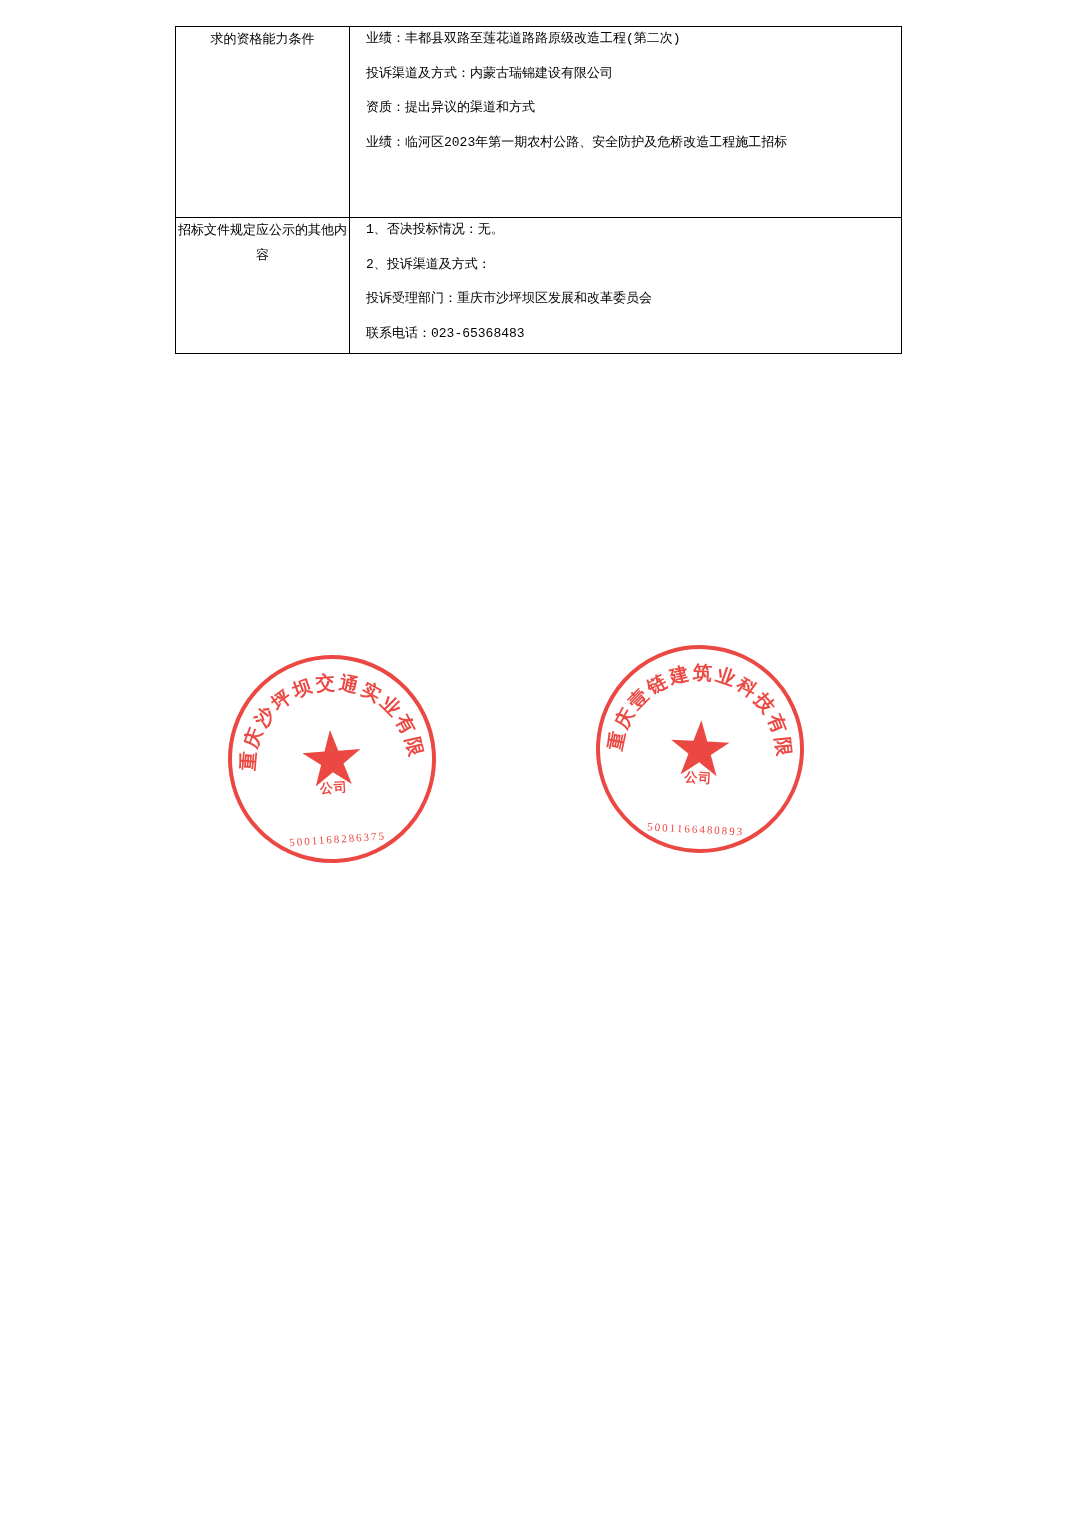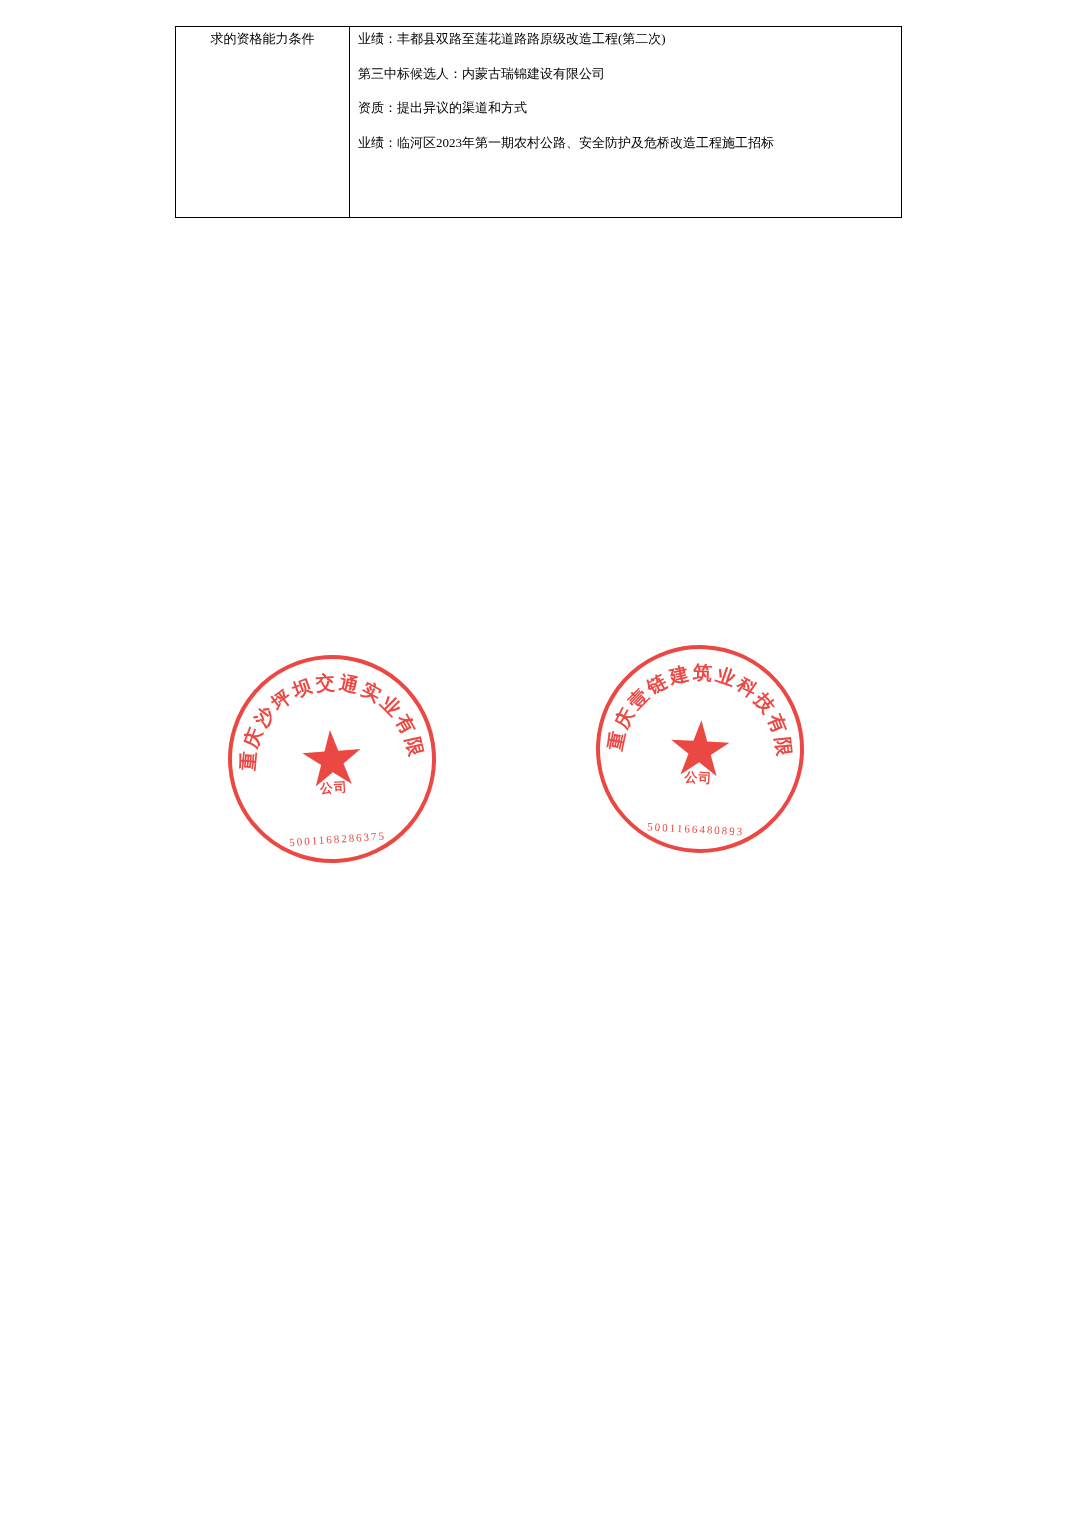--- a/index.html
+++ b/index.html
@@ -41,21 +41,22 @@
     padding: 8px 10px;
     font-size: 13.5px;
     line-height: 1.75;
   }
   td.content-cell {
     padding: 12px 12px 12px 14px;
     font-size: 12.5px;
     line-height: 2.0;
   }
   .para {
-    margin: 0 0 10px 8px;
+    margin: 0 0 10px 16px;
+    font-family: Liberation Mono, monospace;
   }
   .para:last-child {
     margin-bottom: 0;
   }
   .underline {
     text-decoration: underline;
   }
   
   td.label-top {
     vertical-align: top;
@@ -146,26 +147,35 @@
     <colgroup>
       <col style="width:174px">
       <col style="width:552px">
     </colgroup>
     <tbody>
       <tr>
         <td class="label-cell label-top">求的资格能力条件</td>
         <td class="content-cell" style="height:190px;">
           <p class="para">业绩：丰都县双路至莲花道路路原级改造工程(第二次)</p>
           <p class="para"></p>
-          <p class="para">第三中标候选人：内蒙古瑞锦建设有限公司</p>
+          <p class="para">投诉渠道及方式：内蒙古瑞锦建设有限公司</p>
           <p class="para">资质：提出异议的渠道和方式</p>
           <p class="para">业绩：临河区2023年第一期农村公路、安全防护及危桥改造工程施工招标</p>
         </td>
       </tr>
 
+      <tr>
+        <td class="label-cell">招标文件规定应公示的其他内容</td>
+        <td class="content-cell" style="height:135px;">
+          <p class="para">1、否决投标情况：无。</p>
+          <p class="para">2、投诉渠道及方式：</p>
+          <p class="para">投诉受理部门：重庆市沙坪坝区发展和改革委员会</p>
+          <p class="para">联系电话：023-65368483</p>
+        </td>
+      </tr>
 
 
 
 
     </tbody>
   </table>
 
   <div class="seal" id="seal-left">
     <svg class="seal-arc" viewBox="0 0 200 200">
       <defs>

